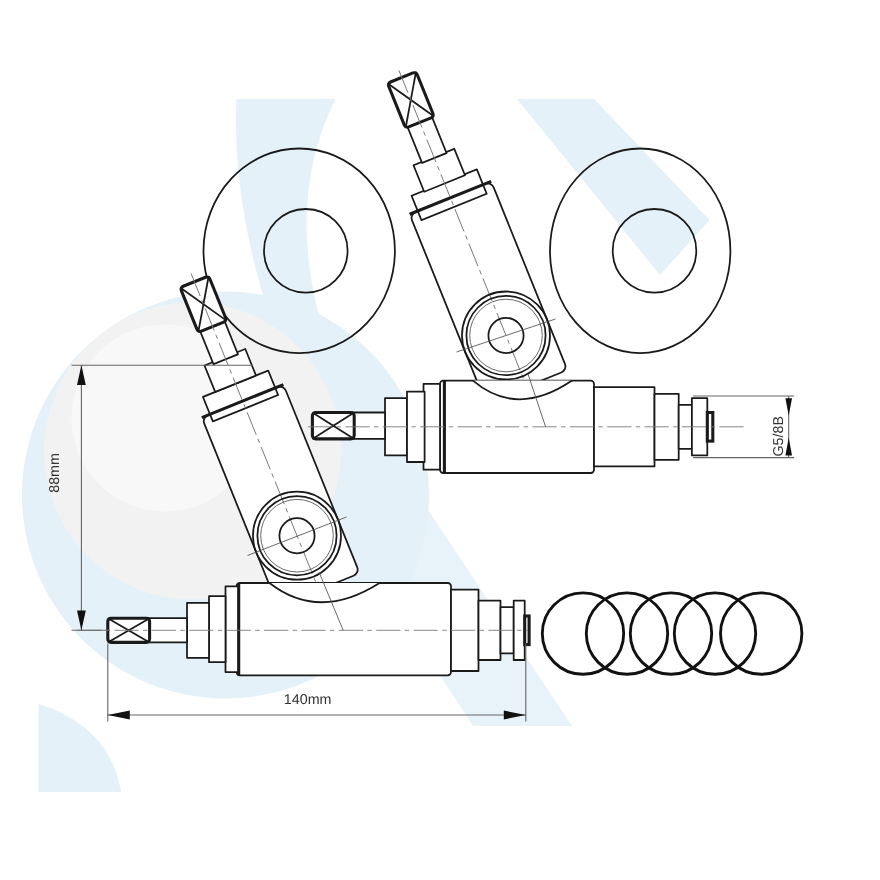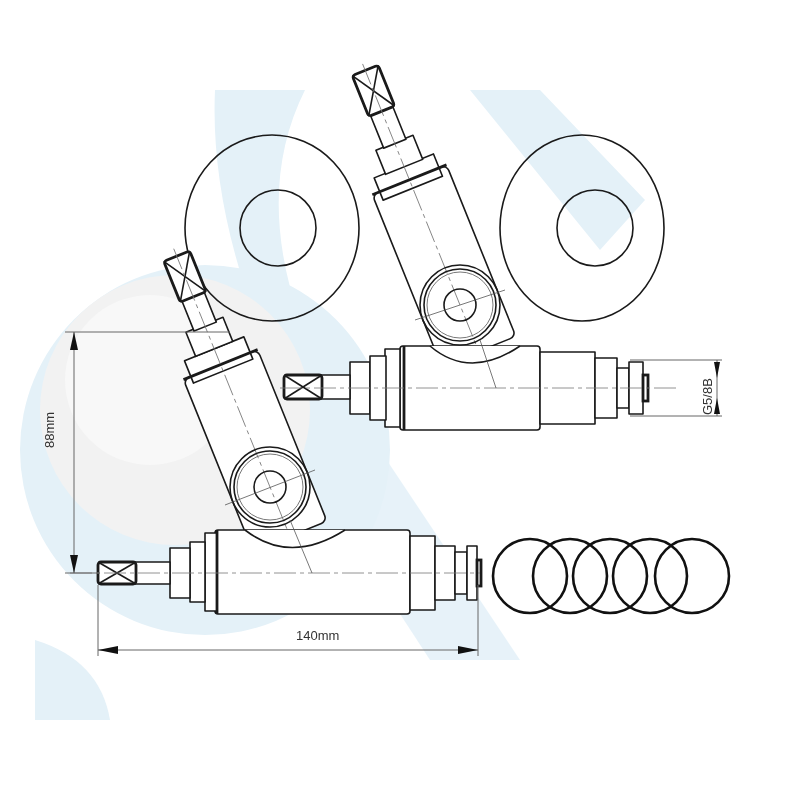--- a/index.html
+++ b/index.html
@@ -138,14 +138,14 @@
   <g>
     <line class="dim" x1="630" y1="360" x2="722" y2="360"></line>
     <line class="dim" x1="630" y1="416" x2="722" y2="416"></line>
     <line class="dim" x1="717" y1="360" x2="717" y2="416"></line>
     <polygon points="717,378 714,362 720,362" fill="#111"></polygon>
     <polygon points="717,398 714,414 720,414" fill="#111"></polygon>
   </g>
 </svg>
 
 <div class="label" style="left:42px; top:448px; transform: rotate(-90deg); transform-origin: left top;">88mm</div>
-<div class="label" style="left:258px; top:628px;margin-left:38px;">140mm</div>
+<div class="label" style="left:258px; top:628px;">140mm</div>
 <div class="label" style="left:700px; top:415px; transform: rotate(-90deg); transform-origin: left top;">G5/8B</div>
 
 </body></html>

